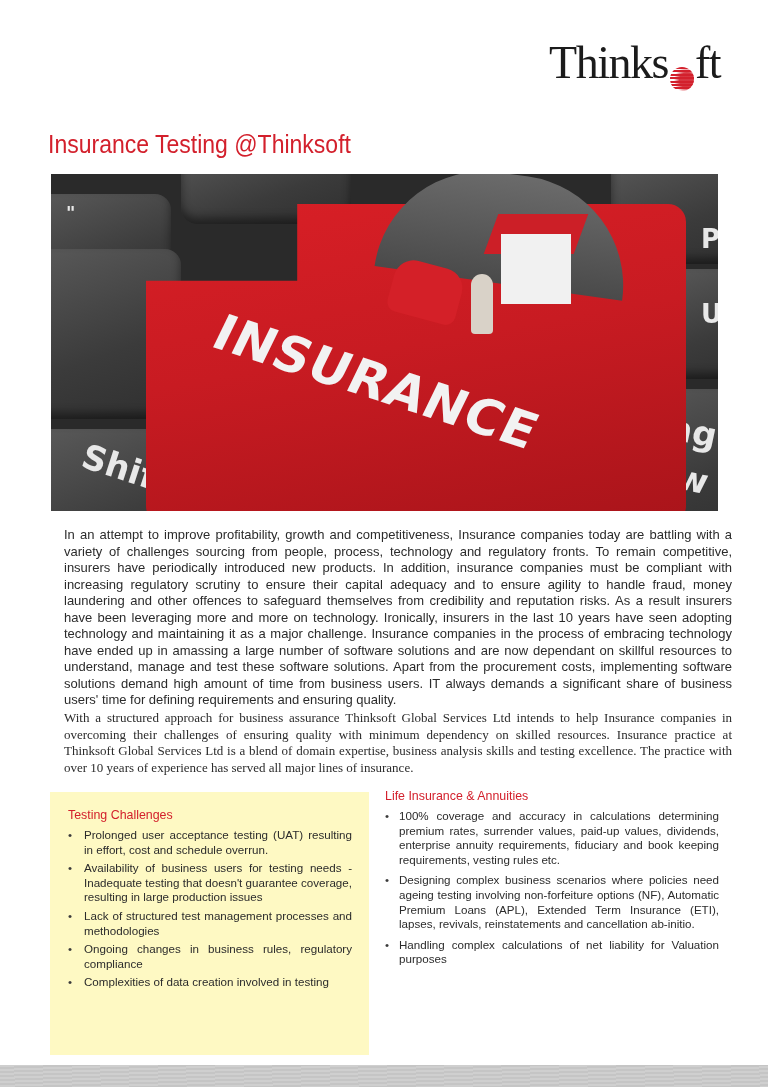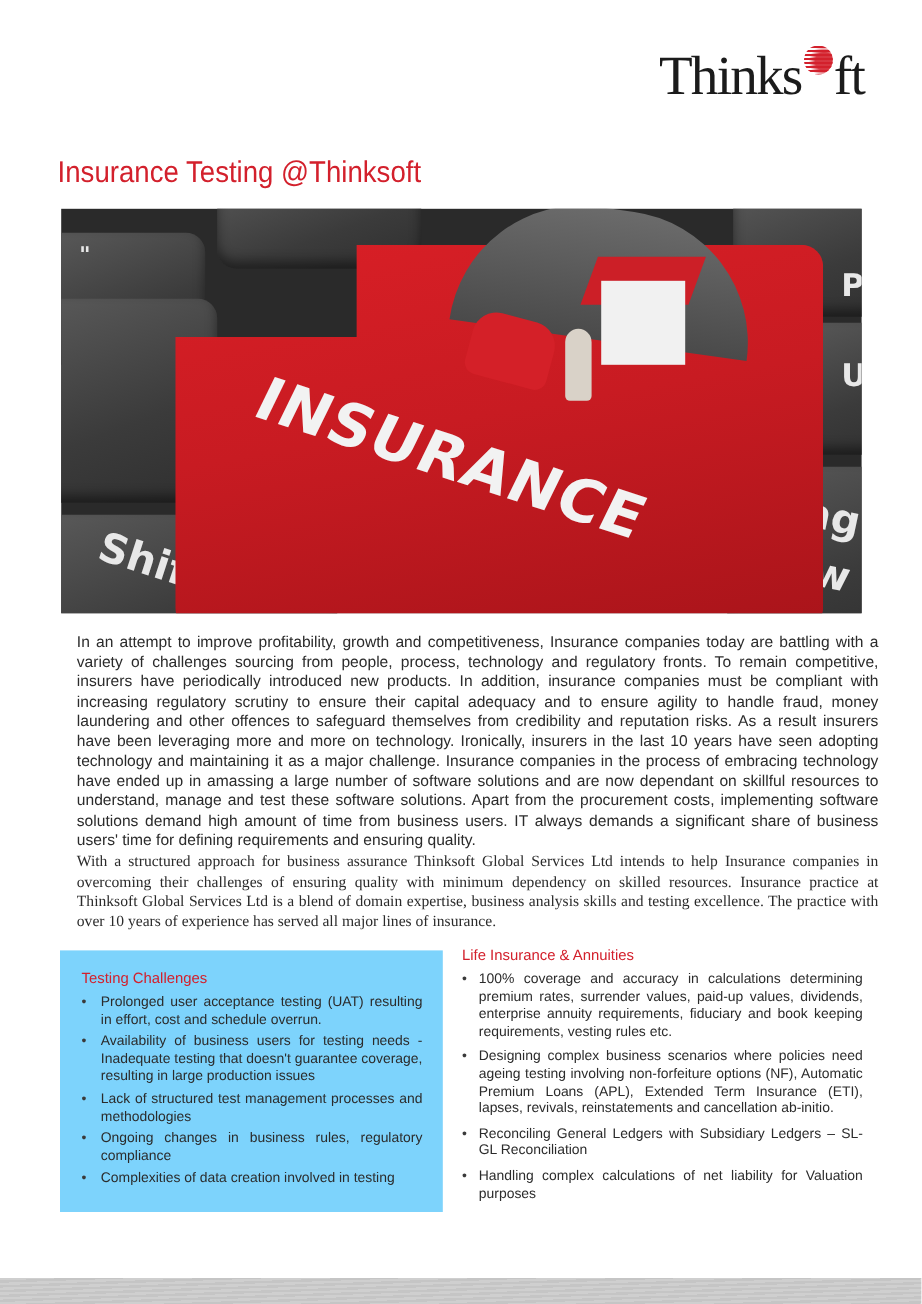--- a/index.html
+++ b/index.html
@@ -6,21 +6,21 @@
   body {
     width: 768px; height: 1087px; position: relative; overflow: hidden;
     background: #ffffff;
     font-family: "Liberation Sans", sans-serif;
     color: #2b2b2b;
   }
   .logo {
     position: absolute; right: 48px; top: 36px;
     font-family: "Liberation Serif", serif;
     font-size: 46px; letter-spacing: -1.5px; color: #1b1b1b;
-    display: flex; align-items: flex-start;
+    display: flex; align-items: flex-end;
   }
   .logo .o-mark {
     display: inline-block; width: 24px; height: 24px; border-radius: 50%;
     margin: 0 1px 0 2px; position: relative; top: 2px;
     background:
       repeating-linear-gradient(180deg, #d3202c 0 2px, #ffffff 2px 3.4px);
   }
   .logo .o-mark::after {
     content: ""; position: absolute; inset: 0; border-radius: 50%;
     background: radial-gradient(circle at 70% 55%, rgba(211,32,44,0.9) 0 35%, rgba(211,32,44,0) 60%);
@@ -61,22 +61,22 @@
   .person { position: absolute; left: 420px; top: 100px; width: 22px; height: 60px; background: #d9d2c8; border-radius: 11px 11px 4px 4px; }
 
   .para {
     position: absolute; left: 64px; width: 668px;
     font-size: 13px; line-height: 16.5px; text-align: justify; color: #2b2b2b;
   }
   .para1 { top: 527px; }
   .para2 { top: 710px; font-family: Liberation Serif, serif; }
 
   .gray-box {
-    position: absolute; left: 50px; top: 792px; width: 319px; height: 218px;
-    background: #7dd3fc;
+    position: absolute; left: 50px; top: 792px; width: 319px; height: 263px;
+    background: #fef9c3;
   }
   .section-title { color: #d3202c; font-size: 12.4px; margin: 0 0 4px 0; }
   .gray-box .section-title { position: absolute; left: 18px; top: 16px; }
   .bullets { list-style: none; margin: 0; padding: 0; }
   .bullets li {
     position: relative; padding-left: 18px; font-size: 11.6px; line-height: 14.6px;
     text-align: justify; margin-bottom: 4px;
   }
   .bullets li::before { content: "\2022"; position: absolute; left: 2px; top: 0; color: #3a3a3a; }
   .gray-box .bullets { position: absolute; left: 16px; top: 36px; width: 286px; }
@@ -139,18 +139,17 @@
     <li>Ongoing changes in business rules, regulatory compliance</li>
     <li>Complexities of data creation involved in testing</li>
   </ul>
 </div>
 
 <div class="right-col">
   <div class="section-title">Life Insurance &amp; Annuities</div>
   <ul class="bullets">
     <li>100% coverage and accuracy in calculations determining premium rates, surrender values, paid-up values, dividends, enterprise annuity requirements, fiduciary and book keeping requirements, vesting rules etc.</li>
     <li>Designing complex business scenarios where policies need ageing testing involving non-forfeiture options (NF), Automatic Premium Loans (APL), Extended Term Insurance (ETI), lapses, revivals, reinstatements and cancellation ab-initio.</li>
-    <li>Reconciling General Ledgers with Subsidiary Ledgers – SL-GL Reconciliation</li>
     <li>Handling complex calculations of net liability for Valuation purposes</li>
   </ul>
 </div>
 
 <div class="footer-band"></div>
 
 </body></html>

